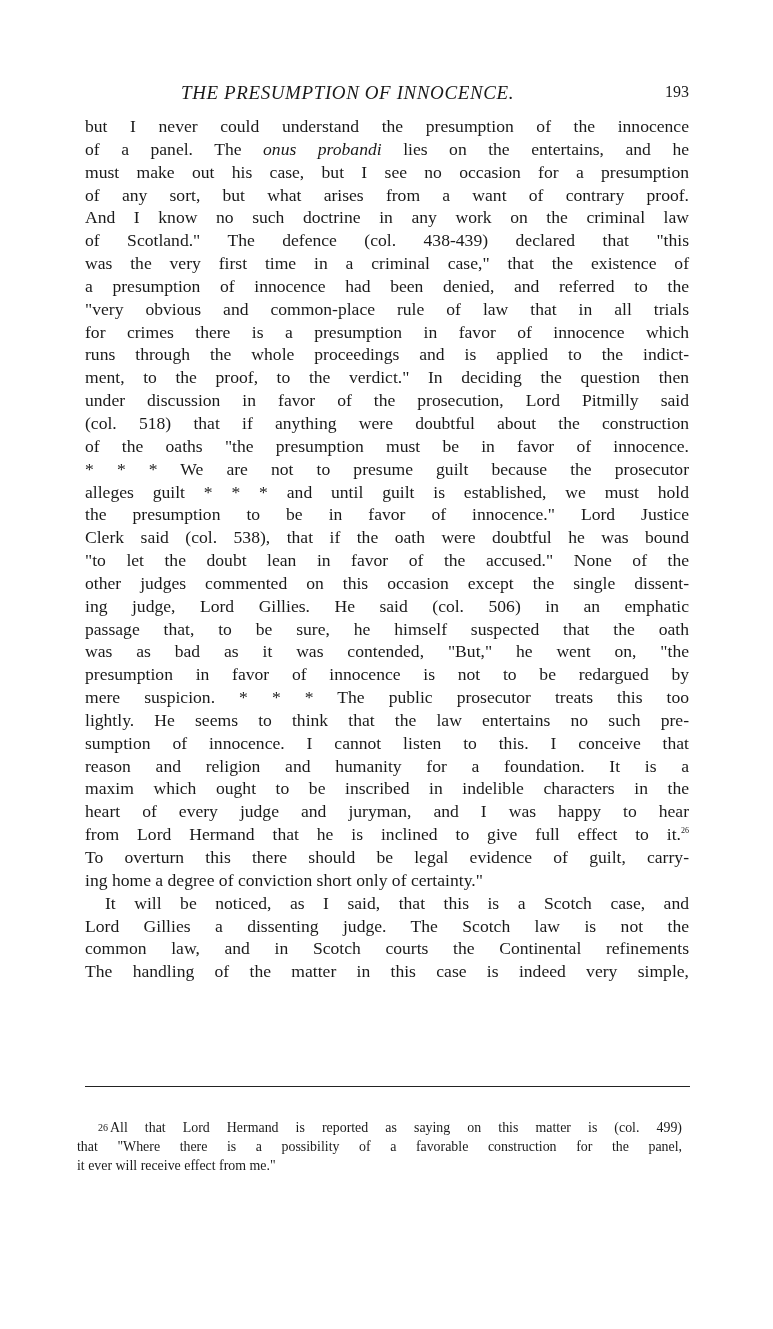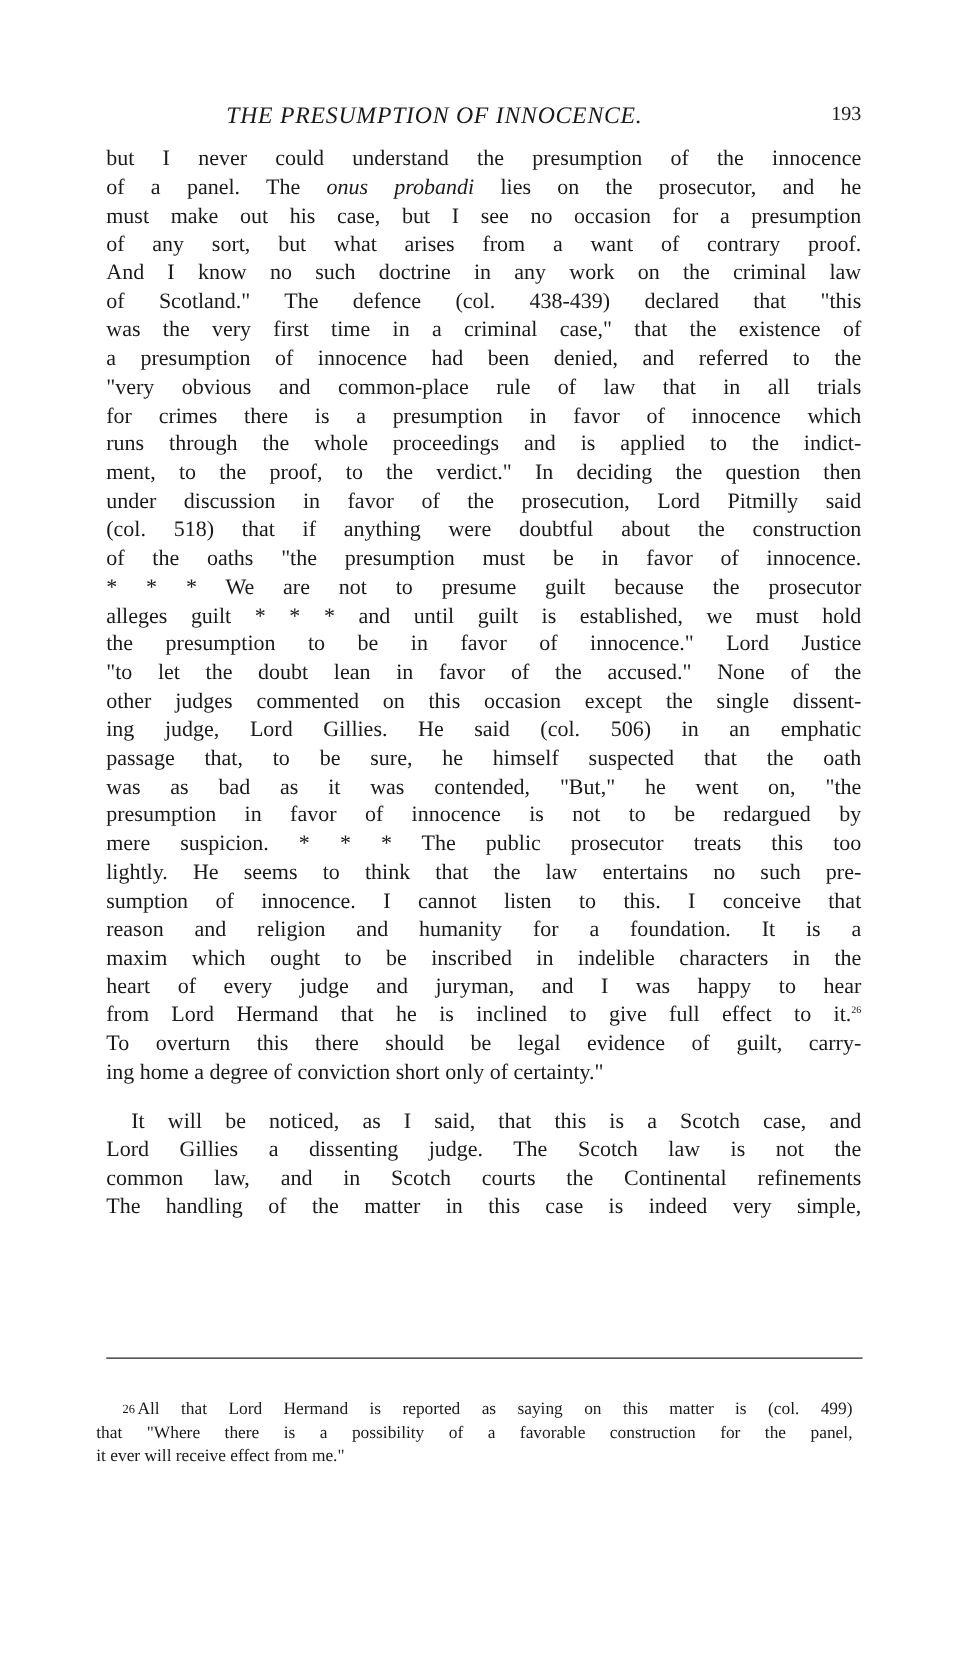--- a/index.html
+++ b/index.html
@@ -23,21 +23,21 @@
   }
   .body-text {
     position: absolute; top: 115px; left: 85px; width: 604px;
     font-size: 17.6px; line-height: 22.85px;
   }
   .line {
     display: block; height: 22.85px; white-space: nowrap;
     text-align: justify; text-align-last: justify;
   }
   .line.last { text-align-last: left; }
-  .line.indent { padding-left: 20px; margin-top: 16px; }
+  .line.indent { padding-left: 20px; }
   .footnote-rule {
     position: absolute; top: 1086px; left: 85px; width: 605px; height: 0;
     border-top: 1.5px solid #222;
   }
   .footnotes {
     position: absolute; top: 1094px; left: 77px; width: 605px;
     font-size: 13.9px; line-height: 19px; margin-top: 24px;
   }
   .fn-line {
     display: block; white-space: nowrap;
@@ -54,37 +54,38 @@
 
 <div class="page">
 
   <div class="running-head">
     <span class="running-title">THE PRESUMPTION OF INNOCENCE.</span>
     <span class="page-number">193</span>
   </div>
 
   <div class="body-text">
     <span class="line">but I never could understand the presumption of the innocence</span>
-    <span class="line"><span>of a panel. The </span><i>onus probandi</i><span> lies on the prosecutor, and he</span></span>
+    <span class="line"><span>of a panel. The </span><i>onus probandi</i><span> lies on the entertains, and he</span></span>
     <span class="line">must make out his case, but I see no occasion for a presumption</span>
     <span class="line">of any sort, but what arises from a want of contrary proof.</span>
     <span class="line">And I know no such doctrine in any work on the criminal law</span>
     <span class="line">of Scotland." The defence (col. 438-439) declared that "this</span>
     <span class="line">was the very first time in a criminal case," that the existence of</span>
     <span class="line">a presumption of innocence had been denied, and referred to the</span>
     <span class="line">"very obvious and common-place rule of law that in all trials</span>
     <span class="line">for crimes there is a presumption in favor of innocence which</span>
     <span class="line">runs through the whole proceedings and is applied to the indict-</span>
     <span class="line">ment, to the proof, to the verdict." In deciding the question then</span>
     <span class="line">under discussion in favor of the prosecution, Lord Pitmilly said</span>
     <span class="line">(col. 518) that if anything were doubtful about the construction</span>
     <span class="line">of the oaths "the presumption must be in favor of innocence.</span>
     <span class="line">* * * We are not to presume guilt because the prosecutor</span>
     <span class="line">alleges guilt * * * and until guilt is established, we must hold</span>
     <span class="line">the presumption to be in favor of innocence." Lord Justice</span>
+    <span class="line">Clerk said (col. 538), that if the oath were doubtful he was bound</span>
     <span class="line">"to let the doubt lean in favor of the accused." None of the</span>
     <span class="line">other judges commented on this occasion except the single dissent-</span>
     <span class="line">ing judge, Lord Gillies. He said (col. 506) in an emphatic</span>
     <span class="line">passage that, to be sure, he himself suspected that the oath</span>
     <span class="line">was as bad as it was contended, "But," he went on, "the</span>
     <span class="line">presumption in favor of innocence is not to be redargued by</span>
     <span class="line">mere suspicion. * * * The public prosecutor treats this too</span>
     <span class="line">lightly. He seems to think that the law entertains no such pre-</span>
     <span class="line">sumption of innocence. I cannot listen to this. I conceive that</span>
     <span class="line">reason and religion and humanity for a foundation. It is a</span>

